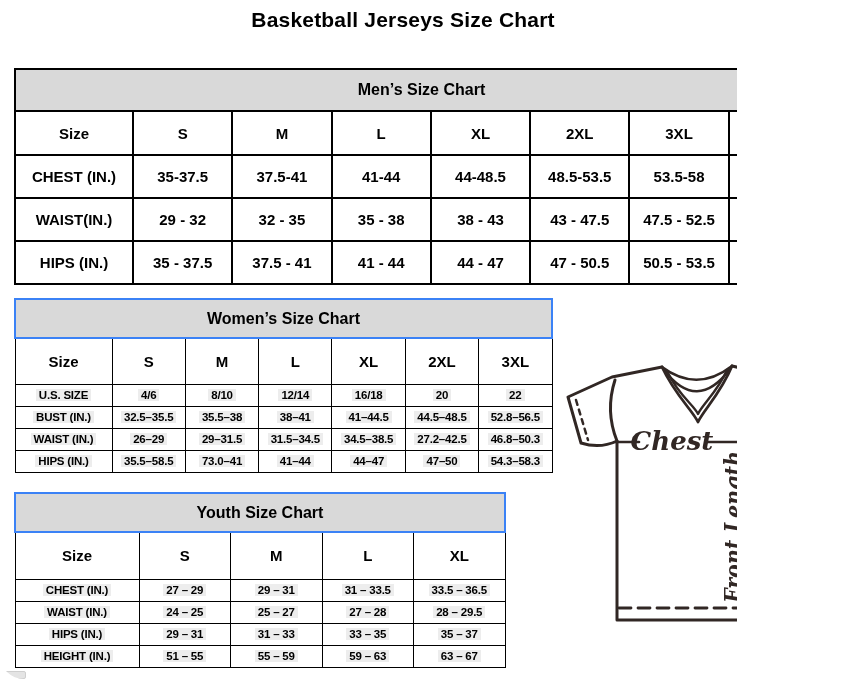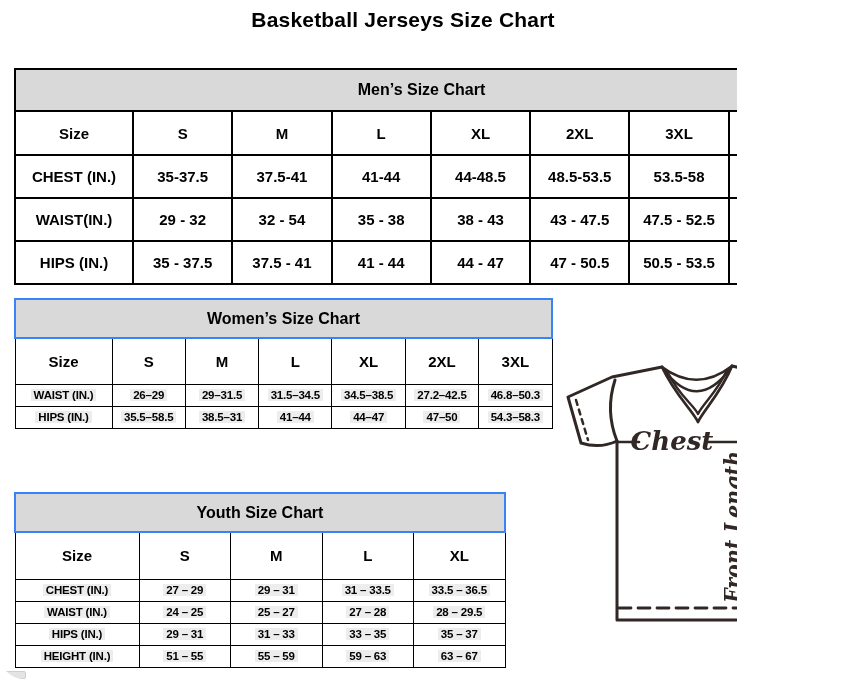--- a/index.html
+++ b/index.html
@@ -79,21 +79,21 @@
       <td>37.5-41</td>
       <td>41-44</td>
       <td>44-48.5</td>
       <td>48.5-53.5</td>
       <td>53.5-58</td>
       <td>58-63</td>
     </tr>
     <tr class="row">
       <td>WAIST(IN.)</td>
       <td>29 - 32</td>
-      <td>32 - 54</td>
+      <td>32 - 35</td>
       <td>35 - 38</td>
       <td>38 - 43</td>
       <td>43 - 47.5</td>
       <td>47.5 - 52.5</td>
       <td>52.5 - 57</td>
     </tr>
     <tr class="row">
       <td>HIPS (IN.)</td>
       <td>35 - 37.5</td>
       <td>37.5 - 41</td>
@@ -123,32 +123,50 @@
     <tr class="hdr">
       <td>Size</td>
       <td>S</td>
       <td>M</td>
       <td>L</td>
       <td>XL</td>
       <td>2XL</td>
       <td>3XL</td>
     </tr>
     <tr class="row">
+      <td><span class="hl">U.S. SIZE</span></td>
+      <td><span class="hl">4/6</span></td>
+      <td><span class="hl">8/10</span></td>
+      <td><span class="hl">12/14</span></td>
+      <td><span class="hl">16/18</span></td>
+      <td><span class="hl">20</span></td>
+      <td><span class="hl">22</span></td>
+    </tr>
+    <tr class="row">
+      <td><span class="hl">BUST (IN.)</span></td>
+      <td><span class="hl">32.5–35.5</span></td>
+      <td><span class="hl">35.5–38</span></td>
+      <td><span class="hl">38–41</span></td>
+      <td><span class="hl">41–44.5</span></td>
+      <td><span class="hl">44.5–48.5</span></td>
+      <td><span class="hl">52.8–56.5</span></td>
+    </tr>
+    <tr class="row">
       <td><span class="hl">WAIST (IN.)</span></td>
       <td><span class="hl">26–29</span></td>
       <td><span class="hl">29–31.5</span></td>
       <td><span class="hl">31.5–34.5</span></td>
       <td><span class="hl">34.5–38.5</span></td>
       <td><span class="hl">27.2–42.5</span></td>
       <td><span class="hl">46.8–50.3</span></td>
     </tr>
     <tr class="row">
       <td><span class="hl">HIPS (IN.)</span></td>
       <td><span class="hl">35.5–58.5</span></td>
-      <td><span class="hl">38.5–31</span></td>
+      <td><span class="hl">73.0–41</span></td>
       <td><span class="hl">41–44</span></td>
       <td><span class="hl">44–47</span></td>
       <td><span class="hl">47–50</span></td>
       <td><span class="hl">54.3–58.3</span></td>
     </tr>
   </tbody>
     </table>
 
   <table class="tbl-youth">
     <colgroup>

